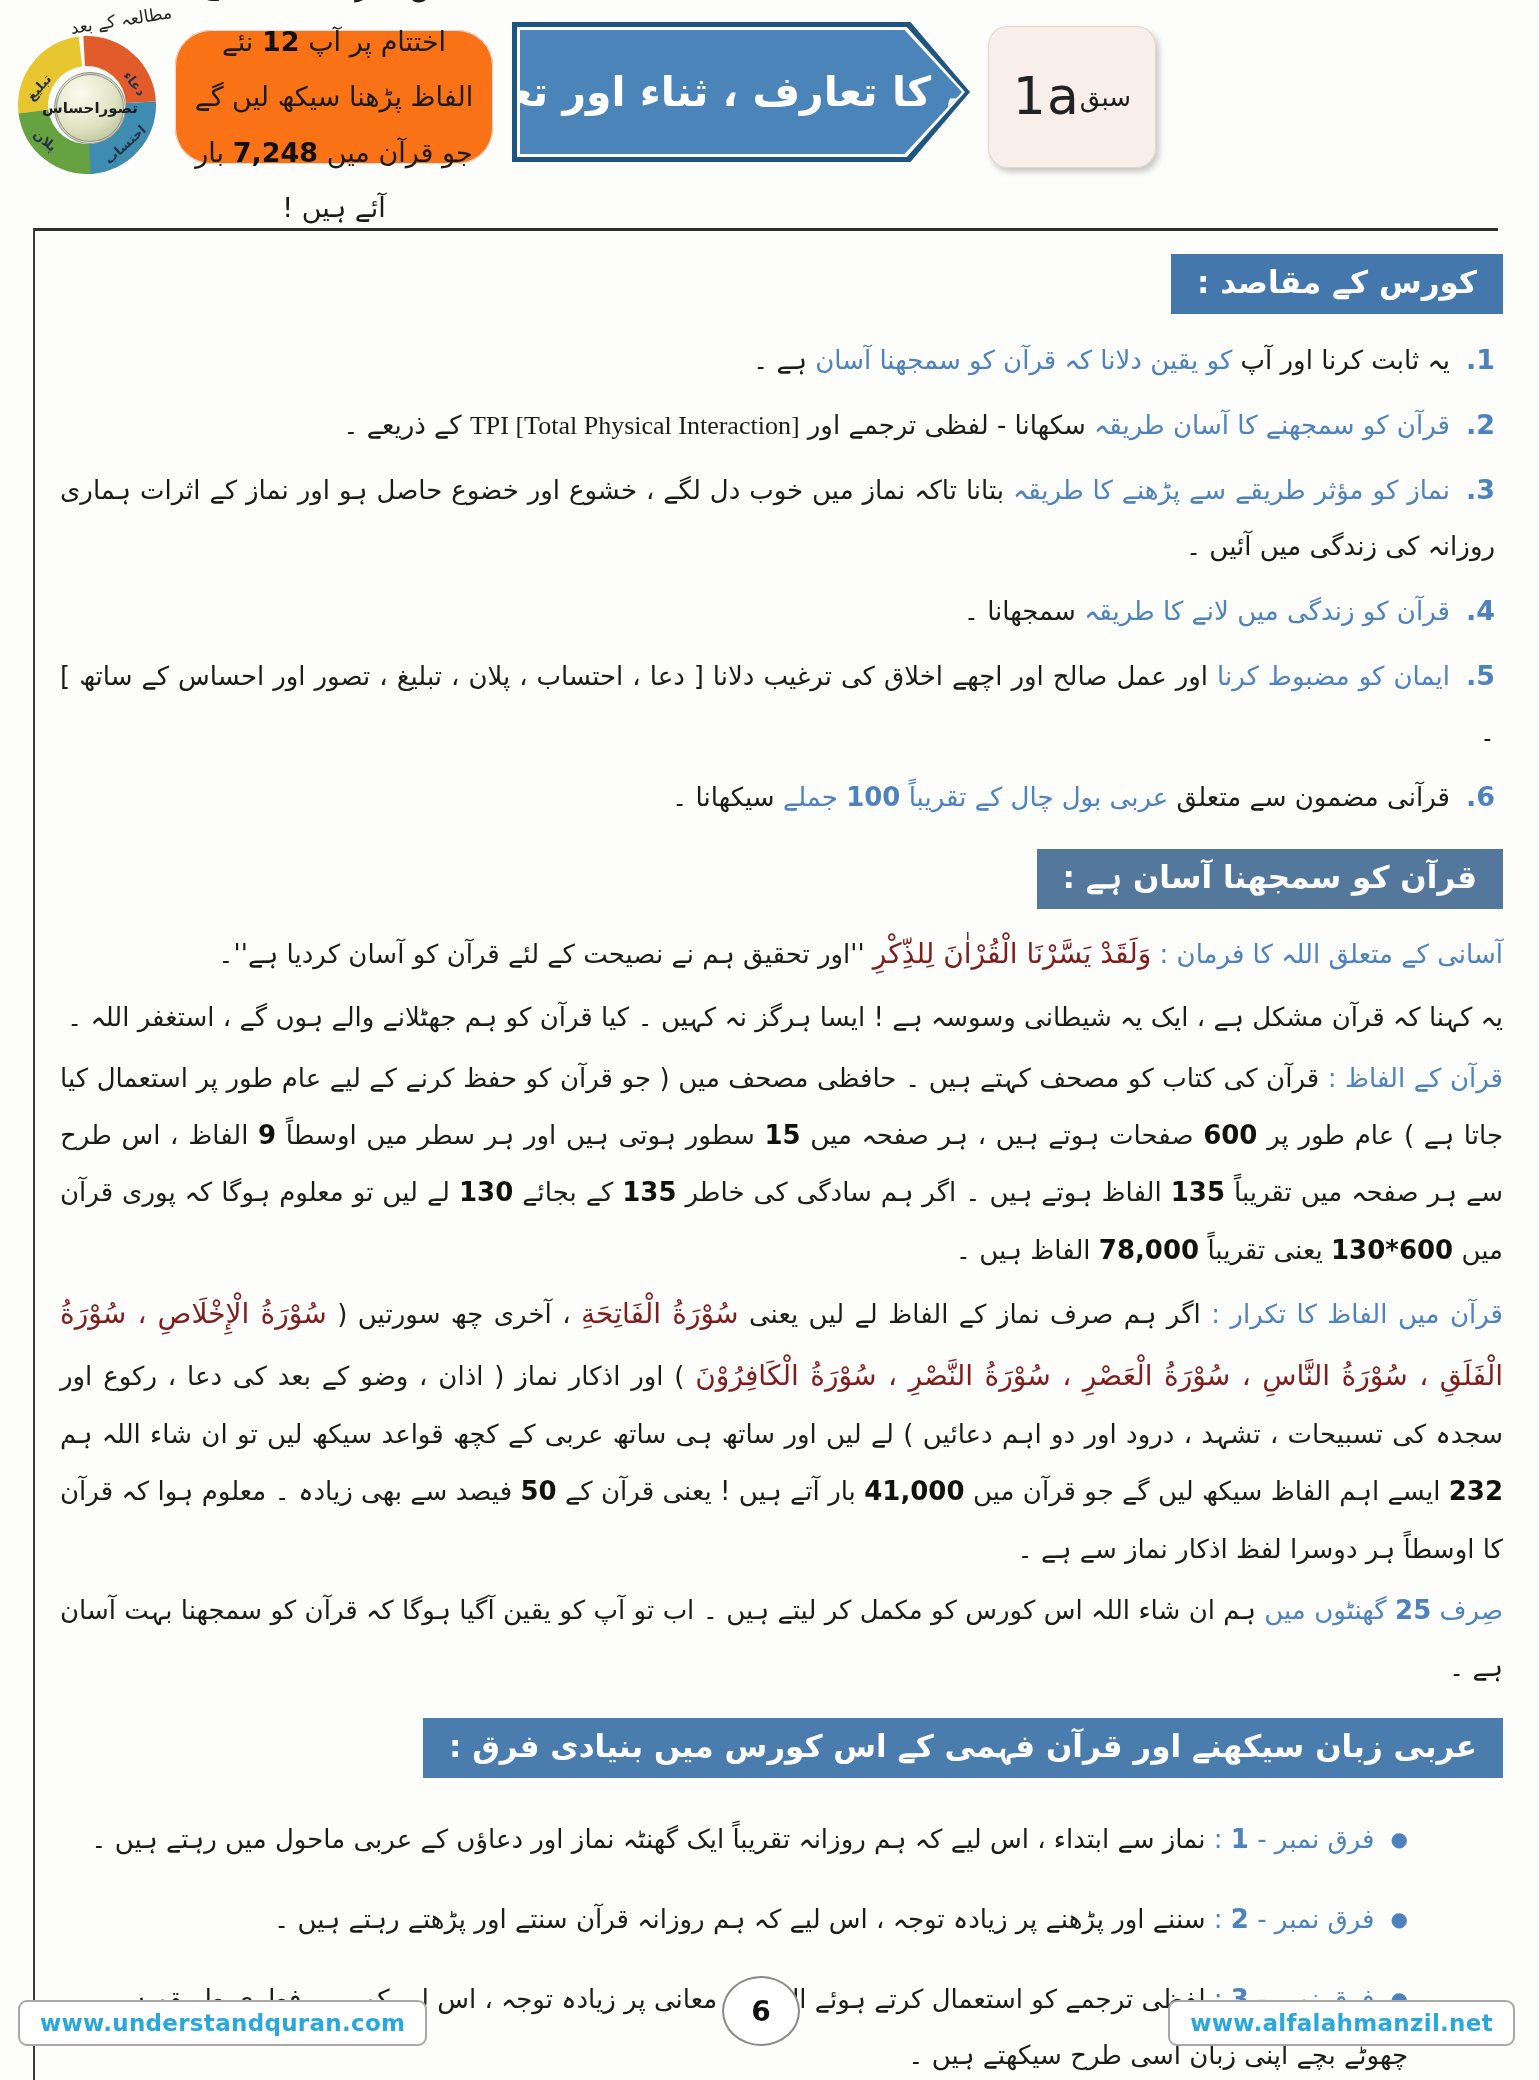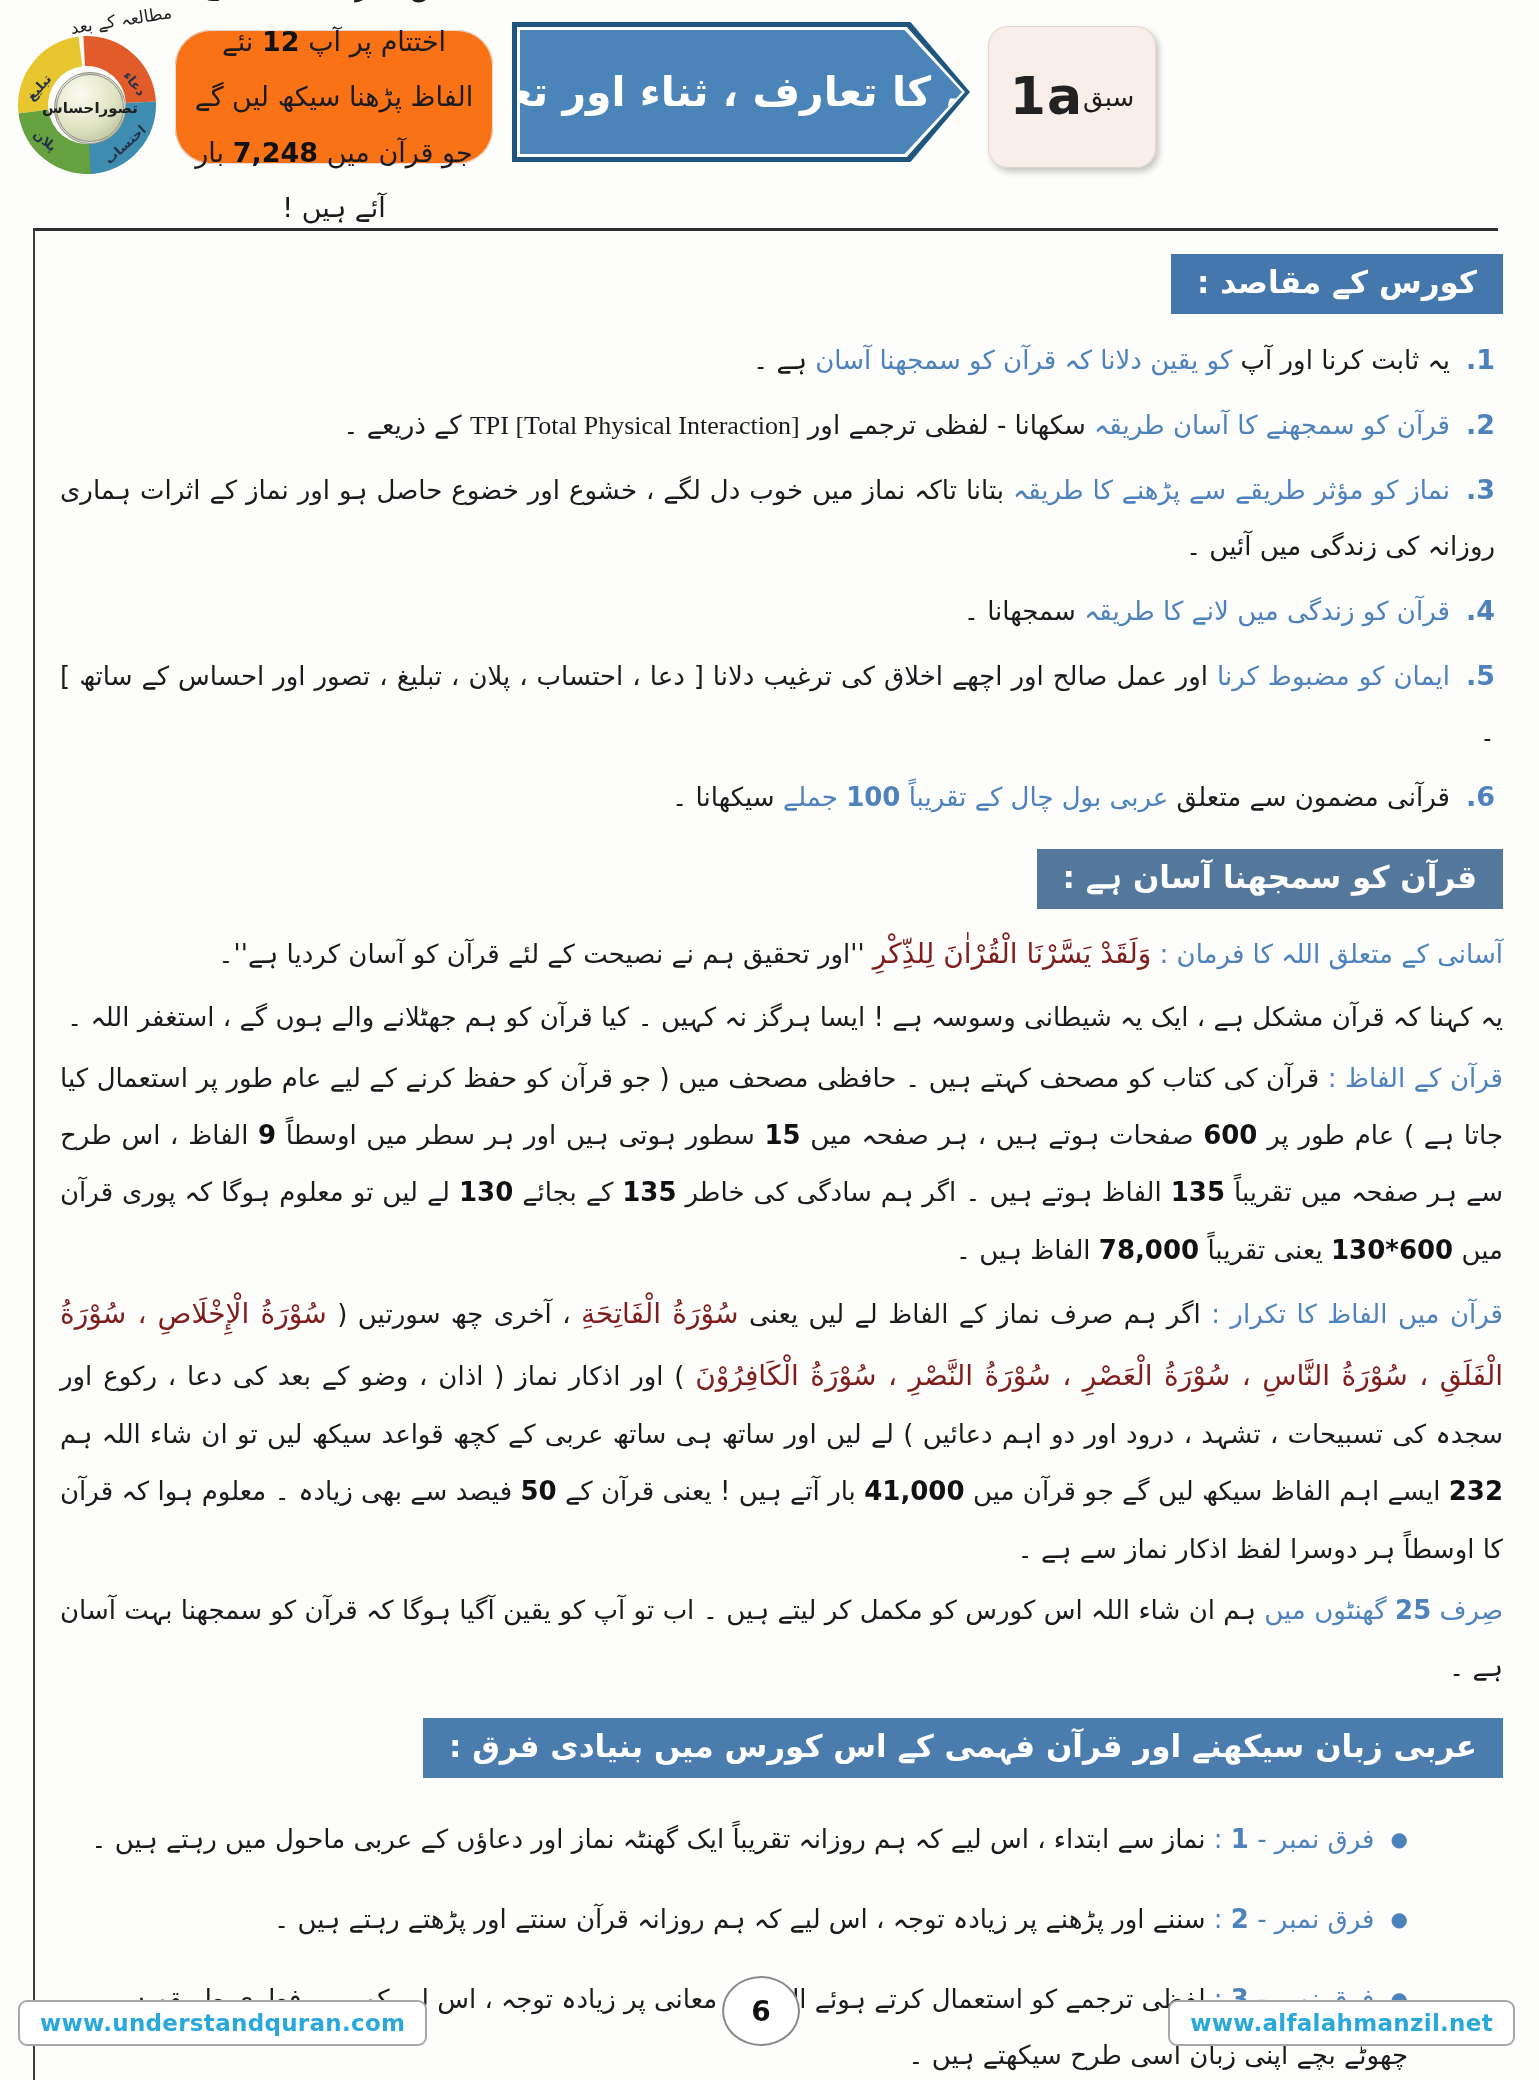--- a/index.html
+++ b/index.html
@@ -45,21 +45,21 @@
   .banner .b3{position:absolute;inset:8px;background:var(--banner-bg,#4a84b8);
     clip-path:polygon(0 0,87% 0,100% 50%,87% 100%,0 100%);
     display:flex;align-items:center;justify-content:center;}
   .banner-title{color:#fff;font-size:41px;font-weight:bold;padding-left:56px;white-space:nowrap;}
   .lesson-box{
     position:absolute;left:988px;top:26px;width:168px;height:142px;border-radius:20px;
     background:#f8eeea;box-shadow:3px 4px 6px rgba(0,0,0,.22),0 0 0 1px #e3d6cf inset;
     display:flex;flex-direction:row;align-items:center;justify-content:center;direction:rtl;
   }
   .lesson-label{font-size:26px;color:#1b1b1b;}
-  .lesson-number{font-size:52px;font-weight:bold;color:#222;line-height:1.1;letter-spacing:1px;}
+  .lesson-number{font-size:52px;font-weight:normal;color:#222;line-height:1.1;letter-spacing:1px;}
   
   .top-rule{position:absolute;left:33px;top:228px;width:1465px;height:3px;background:#2f2f2f;}
   .left-rule{position:absolute;left:33px;top:228px;bottom:0;width:2px;background:#3c3c3c;}
   
   .content{position:absolute;right:36px;left:60px;top:244px;direction:rtl;}
   .sec-head{
     display:inline-block;color:#fff;font-size:31px;font-weight:bold;
     padding:10px 26px 14px;margin:10px 0 10px;
   }
   .sec-head.h1{background:var(--heading1-bg,#4478ad);margin-left:37px;}

